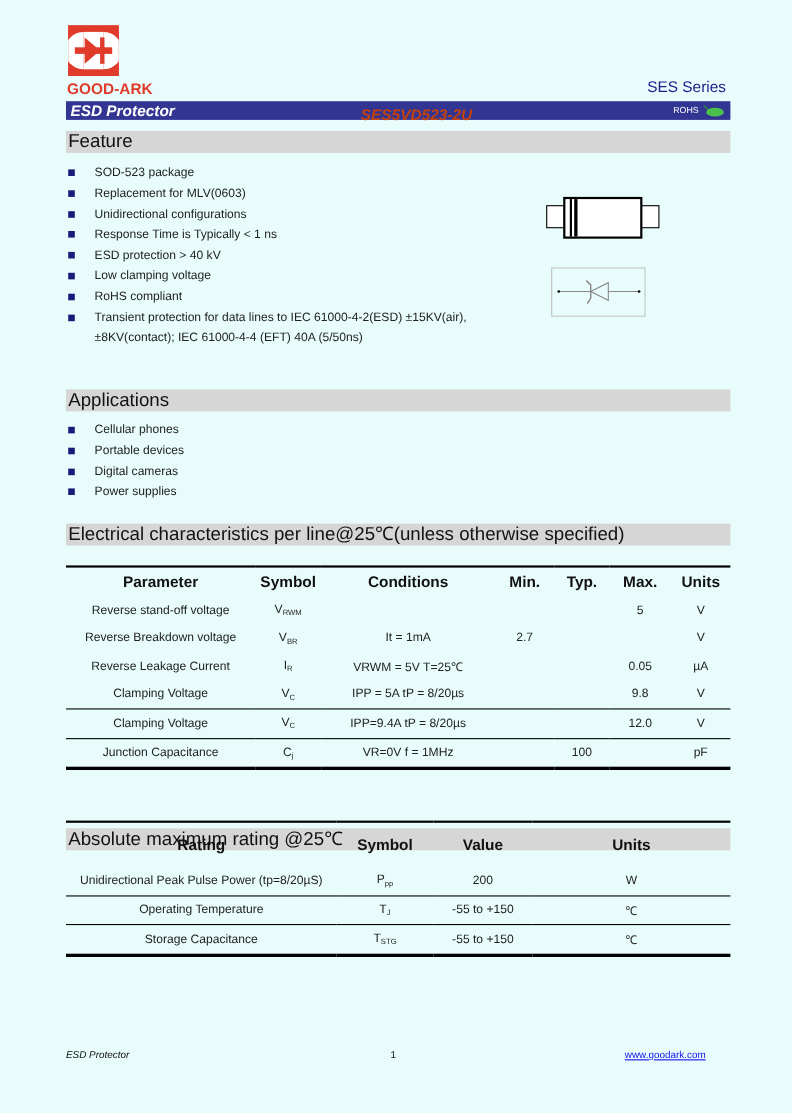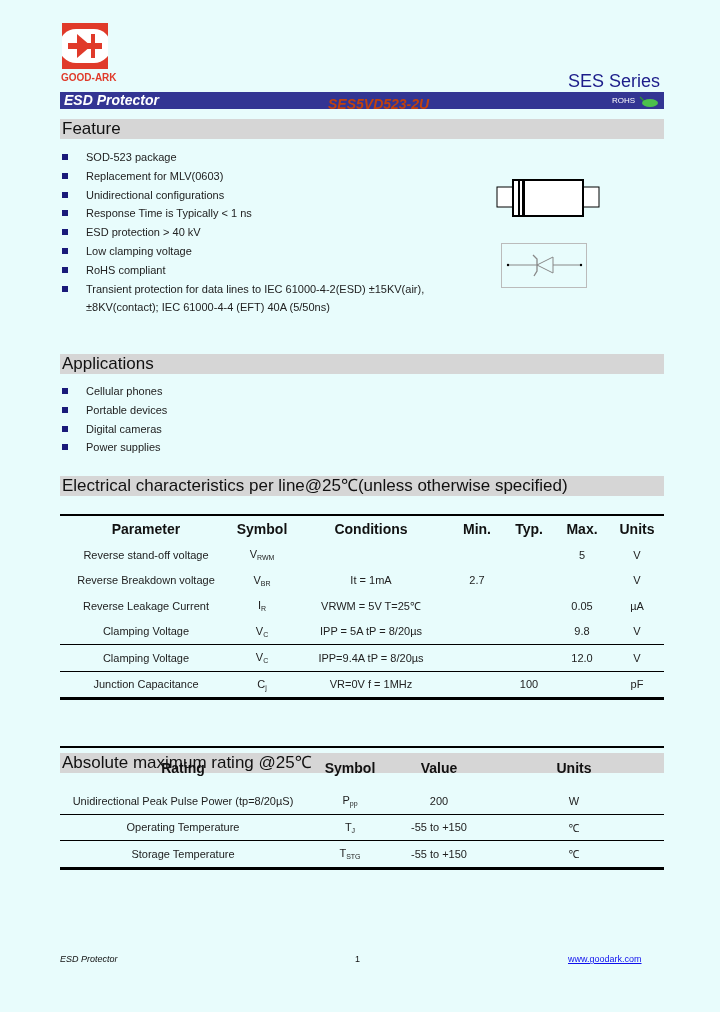--- a/index.html
+++ b/index.html
@@ -5,22 +5,22 @@
   html, body { margin: 0; padding: 0; }
   body {
     width: 720px; height: 1012px; position: relative; overflow: hidden;
     background: #e8fcfc;
     font-family: "Liberation Sans", sans-serif;
     color: #111;
   }
   .abs { position: absolute; }
   
   .logo-box { left: 62px; top: 23px; width: 46px; height: 46px; background: #e03a2a; }
-  .logo-text { left: 61px; top: 72px; font-size: 10px; font-weight: bold; color: #e03a2a; letter-spacing: 0px; }
-  .series { right: 60px; top: 71px; font-size: 18px; color: #1c1c8a; }
+  .logo-text { left: 61px; top: 72px; font-size: 14px; font-weight: bold; color: #e03a2a; letter-spacing: 0px; }
+  .series { right: 60px; top: 71px; font-size: 14px; color: #1c1c8a; }
   
   .banner { left: 60px; top: 92px; width: 604px; height: 17px; background: #333593; }
   .banner-left { left: 64px; top: 92px; font-size: 14px; line-height: 17px; font-style: italic; font-weight: bold; color: #fff; }
   .banner-center { left: 328px; top: 96px; font-size: 14px; line-height: 17px; font-style: italic; font-weight: bold; color: #c2410c; }
   .banner-rohs { left: 612px; top: 96px; font-size: 8px; line-height: 10px; color: #fff; }
   .leaf { left: 638px; top: 94px; }
   
   .sec-head { left: 60px; width: 604px; height: 20px; background: #d6d6d6; font-size: 17px; line-height: 20px; padding-left: 2px; box-sizing: border-box; }
   
   .list { left: 62px; margin: 0; padding: 0; list-style: none; font-size: 11px; }
@@ -207,21 +207,21 @@
     <td>200</td>
     <td>W</td>
   </tr>
   <tr class="rowline">
     <td style="height:22px;">Operating Temperature</td>
     <td><span>T</span><sub>J</sub></td>
     <td>-55 to +150</td>
     <td>℃</td>
   </tr>
   <tr class="rowline">
-    <td style="height:22px;">Storage Temperature</td>
+    <td style="height:22px;">Storage Capacitance</td>
     <td><span>T</span><sub>STG</sub></td>
     <td>-55 to +150</td>
     <td>℃</td>
   </tr>
 </tbody>
   </table>
 
 <div class="abs footer" style="left:60px;">ESD Protector</div>
 <div class="abs footer" style="left:355px; font-style:normal;">1</div>
 <div class="abs footer" style="left:568px;"><a href="#">www.goodark.com</a></div>

